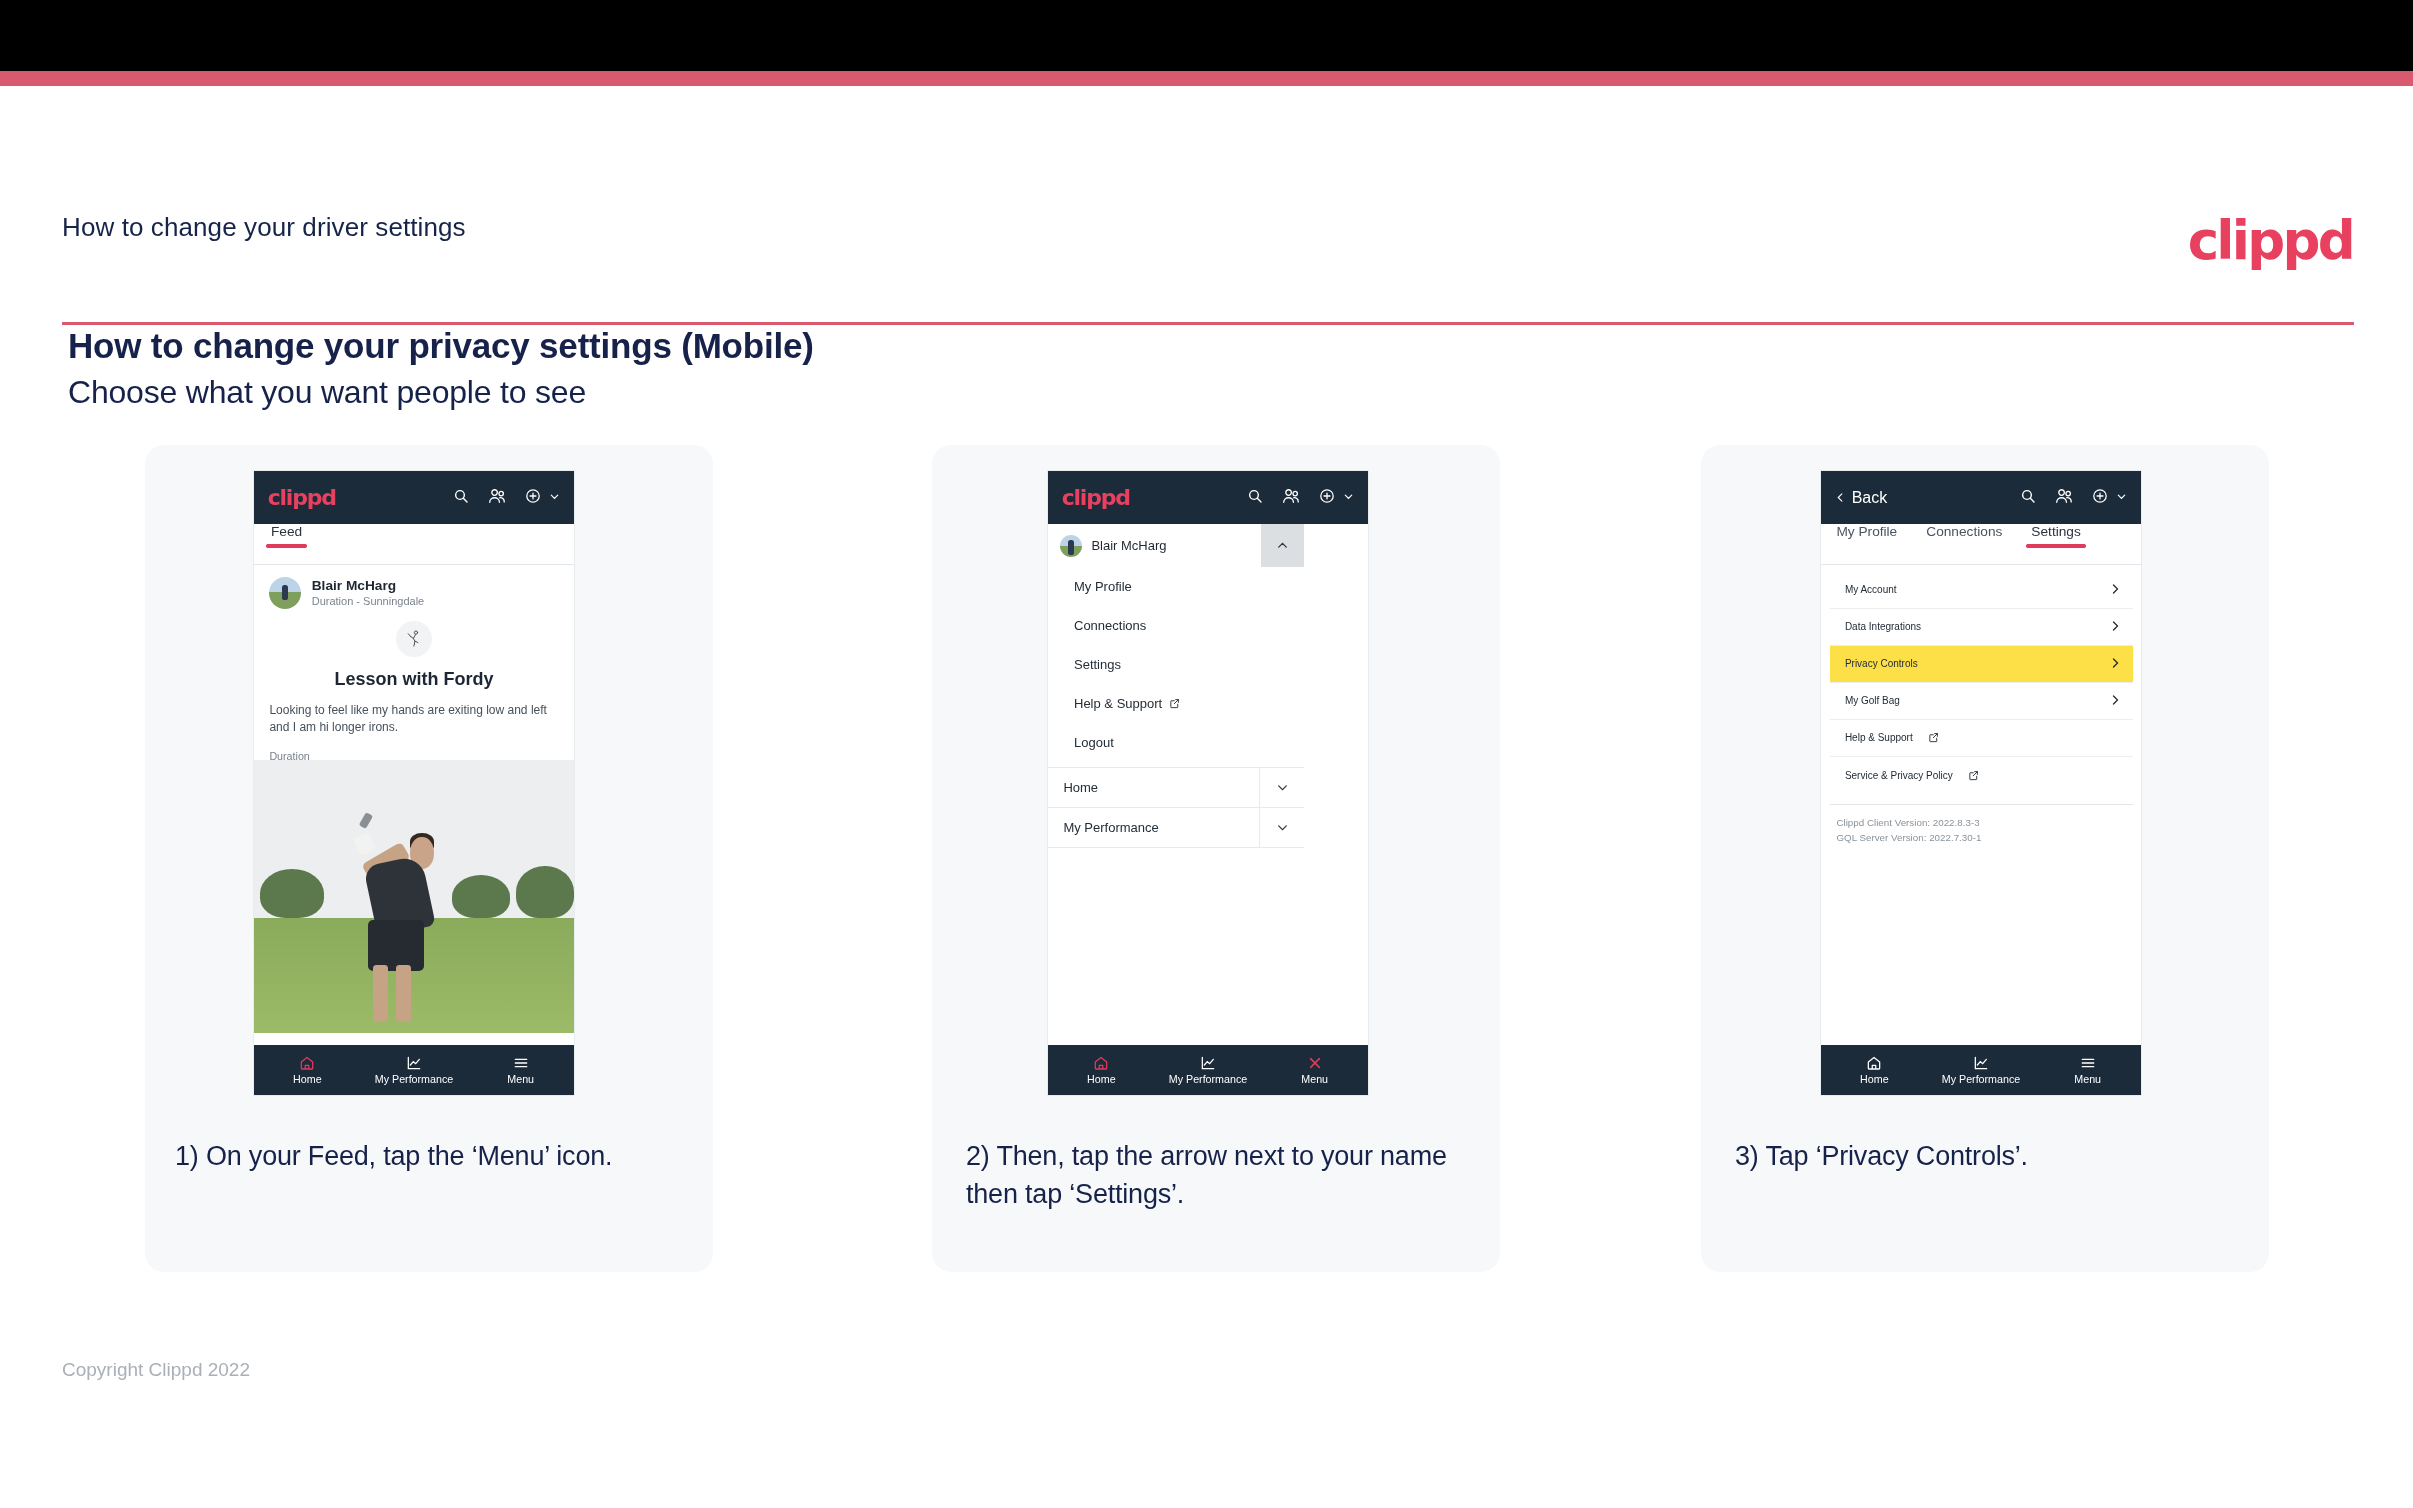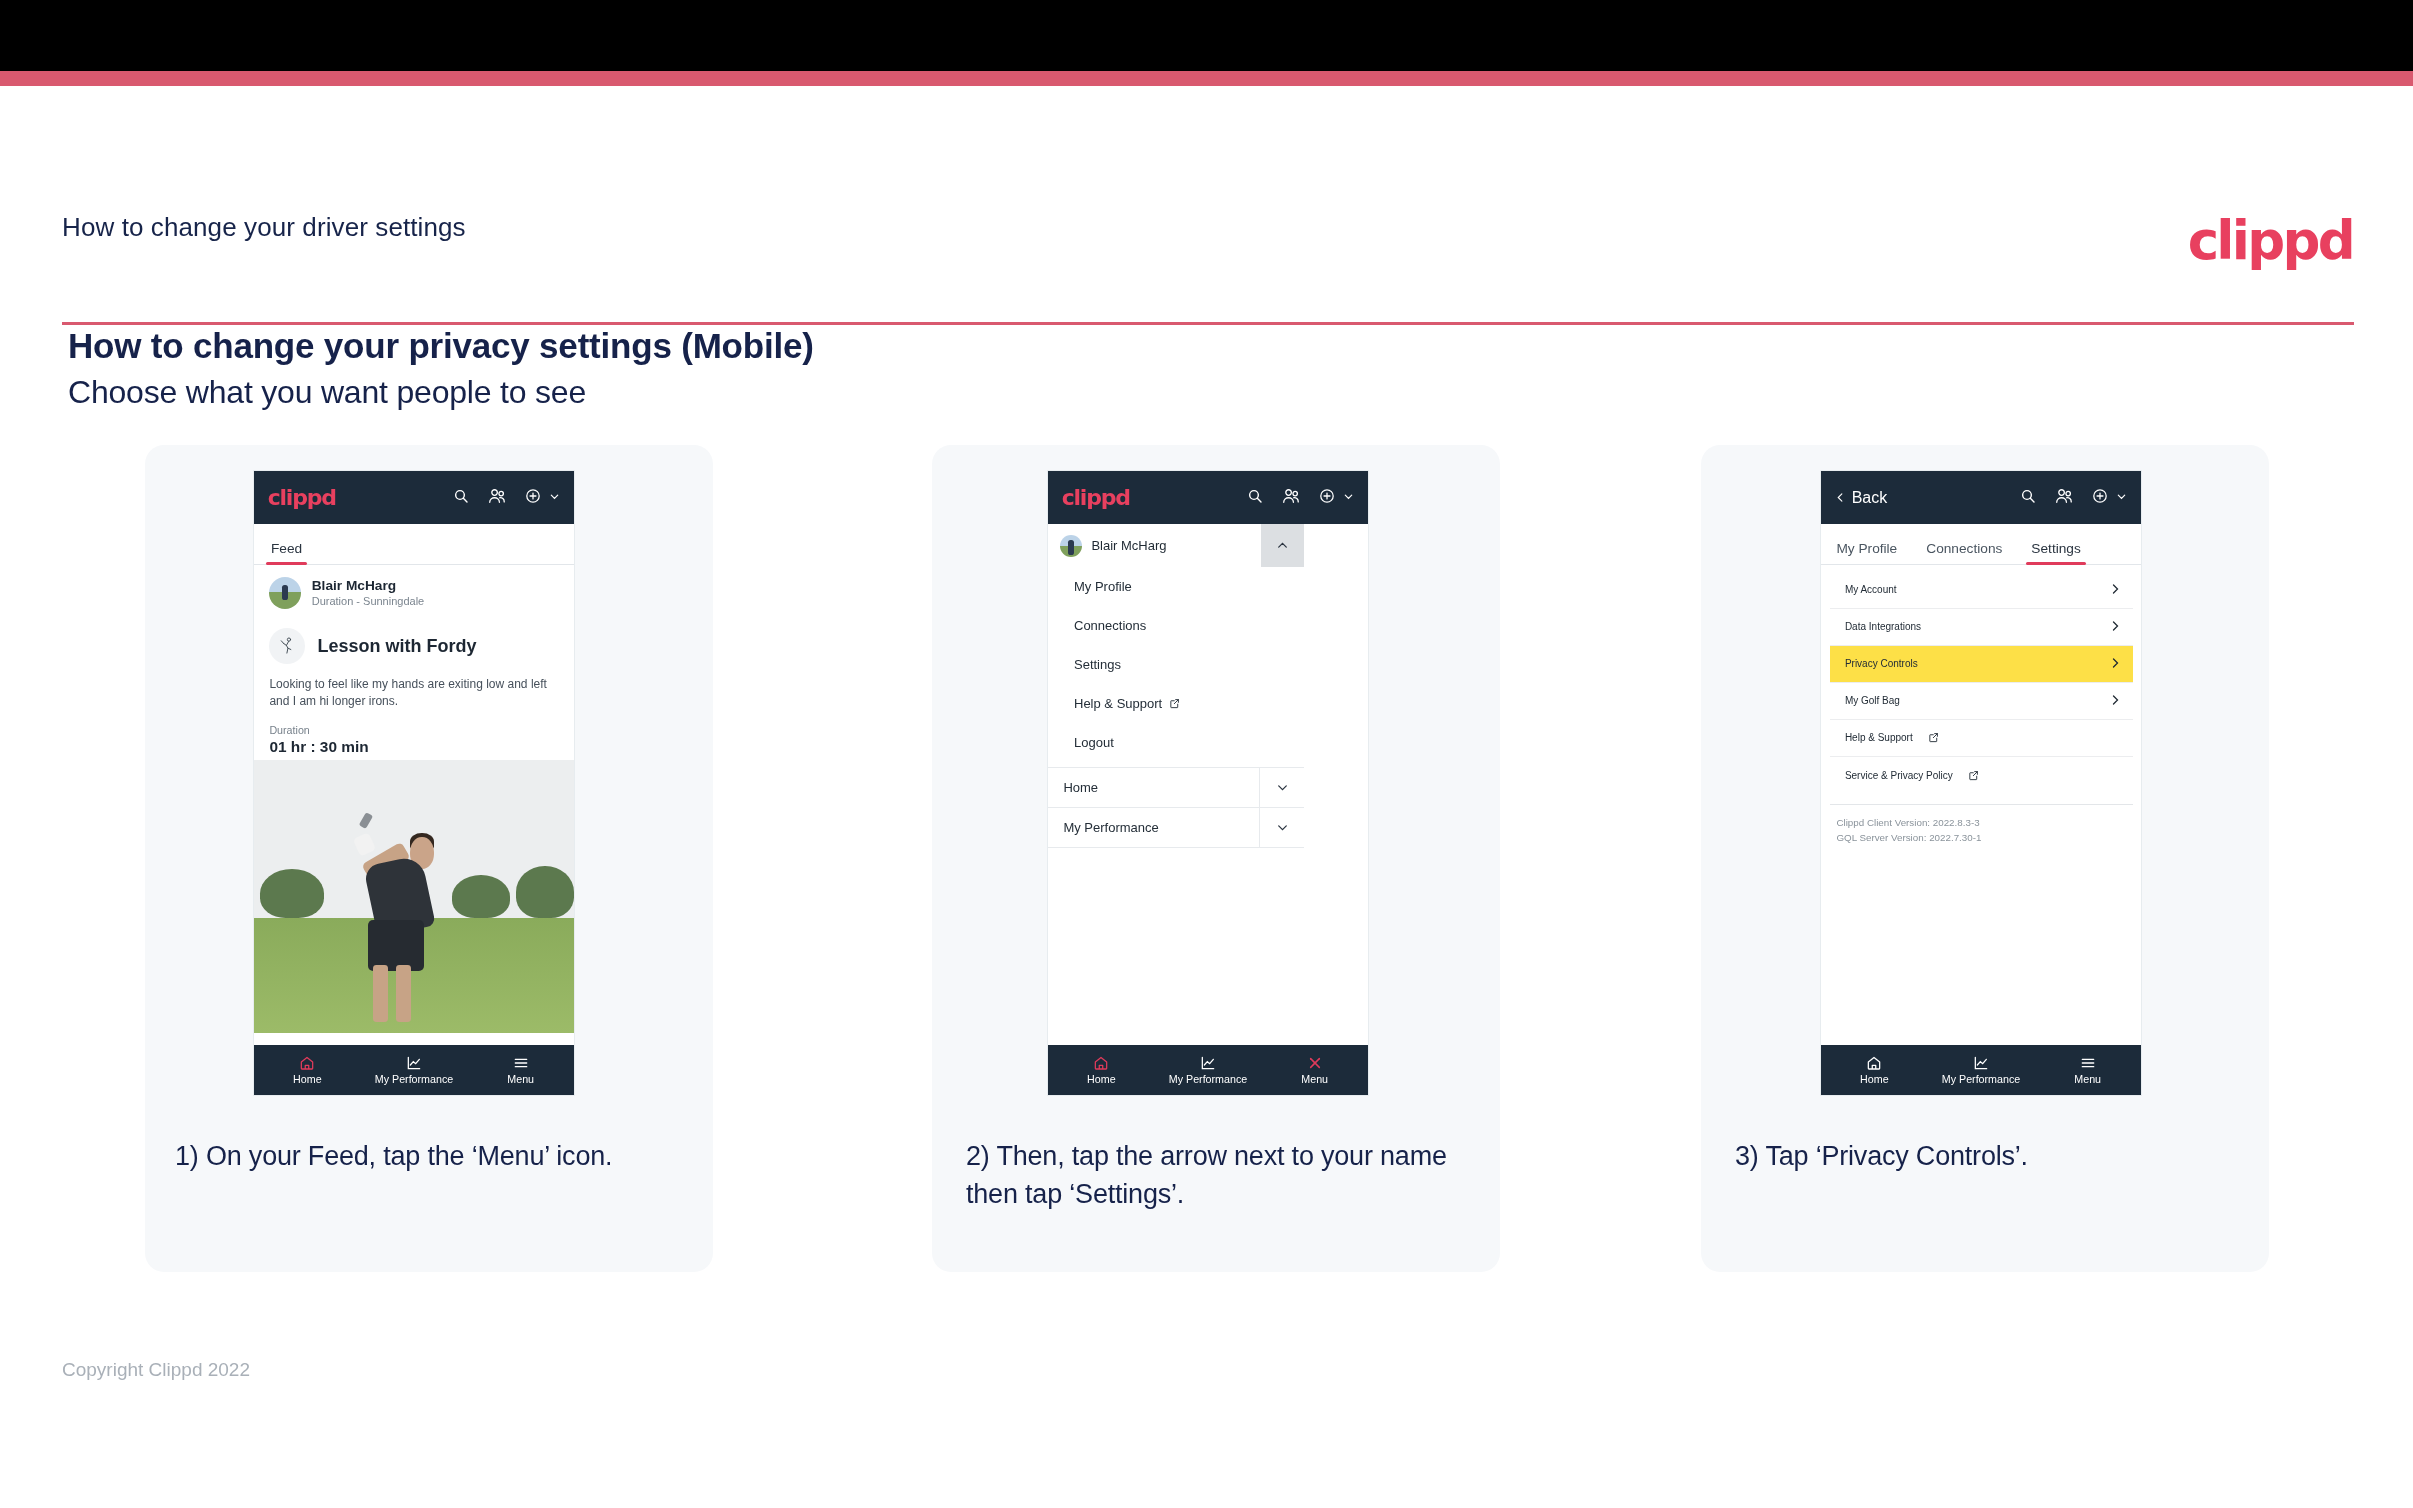--- a/index.html
+++ b/index.html
@@ -69,21 +69,21 @@
   .appbar-logo{
     font-family:"DejaVu Sans", sans-serif;
     font-size:22px;font-weight:800;color:#e8405f;letter-spacing:-1.2px;line-height:1;
   }
   .appbar-back{display:flex;align-items:center;gap:6px;color:#ffffff;font-size:16px;}
   .appbar-icons{margin-left:auto;display:flex;align-items:center;gap:19px;}
   .ic{display:block;}
 
   
   .tabs{
-    display:flex;align-items:flex-end;height:41px;background:#fff;
+    display:flex;align-items:flex-start;height:41px;background:#fff;
     border-bottom:0.9px solid #e2e6ea;padding:0 15.4px;box-sizing:border-box;gap:29px;
   }
   .tab{
     font-size:13.7px;color:#4a5560;padding-bottom:7.7px;position:relative;white-space:nowrap;
   }
   .tab.active{color:#2a3440;}
   .tab.active:after{
     content:"";position:absolute;left:-5.1px;right:-5.1px;bottom:-0.9px;height:3.4px;background:#e03b5b;border-radius:1.7px;
   }
   .tabs.feedtabs{padding-left:17px;}
@@ -95,21 +95,21 @@
     width:32px;height:32px;border-radius:50%;flex:none;
     background:linear-gradient(#bcd3e8 0 48%, #7fa05c 48% 100%);
     position:relative;overflow:hidden;
   }
   .avatar:before{
     content:"";position:absolute;left:50%;top:26%;width:6px;height:14.5px;
     background:#2b3a50;border-radius:2.6px;transform:translateX(-50%);
   }
   .post-name{font-size:13.7px;font-weight:700;color:#1d2733;line-height:1.25;}
   .post-meta{font-size:11px;color:#7b858f;line-height:1.3;}
-  .lesson-row{display:flex;align-items:center;gap:12px;margin-top:19px;}
+  .lesson-row{display:flex;align-items:center;gap:12px;margin-top:12px;flex-direction:column;}
   .lesson-ic{
     width:36px;height:36px;border-radius:50%;background:#f1f3f5;flex:none;
     display:flex;align-items:center;justify-content:center;
   }
   .lesson-title{font-size:18px;font-weight:700;color:#1d2733;}
   .post-body{font-size:12px;color:#46505b;line-height:1.45;margin-top:12px;}
   .dur-label{font-size:10.7px;color:#77818b;margin-top:13.7px;}
   .dur-value{font-size:15.4px;font-weight:700;color:#1d2733;margin-top:1.7px;}
 
   

